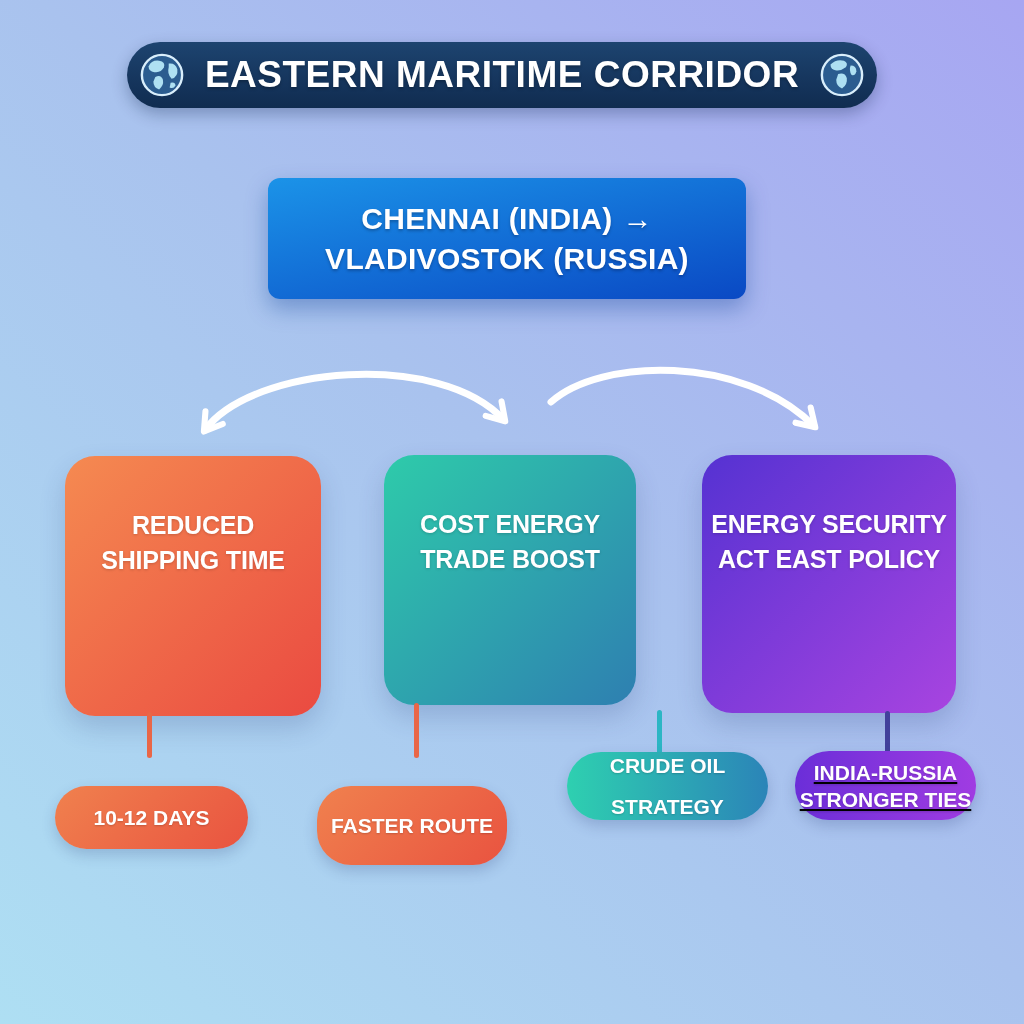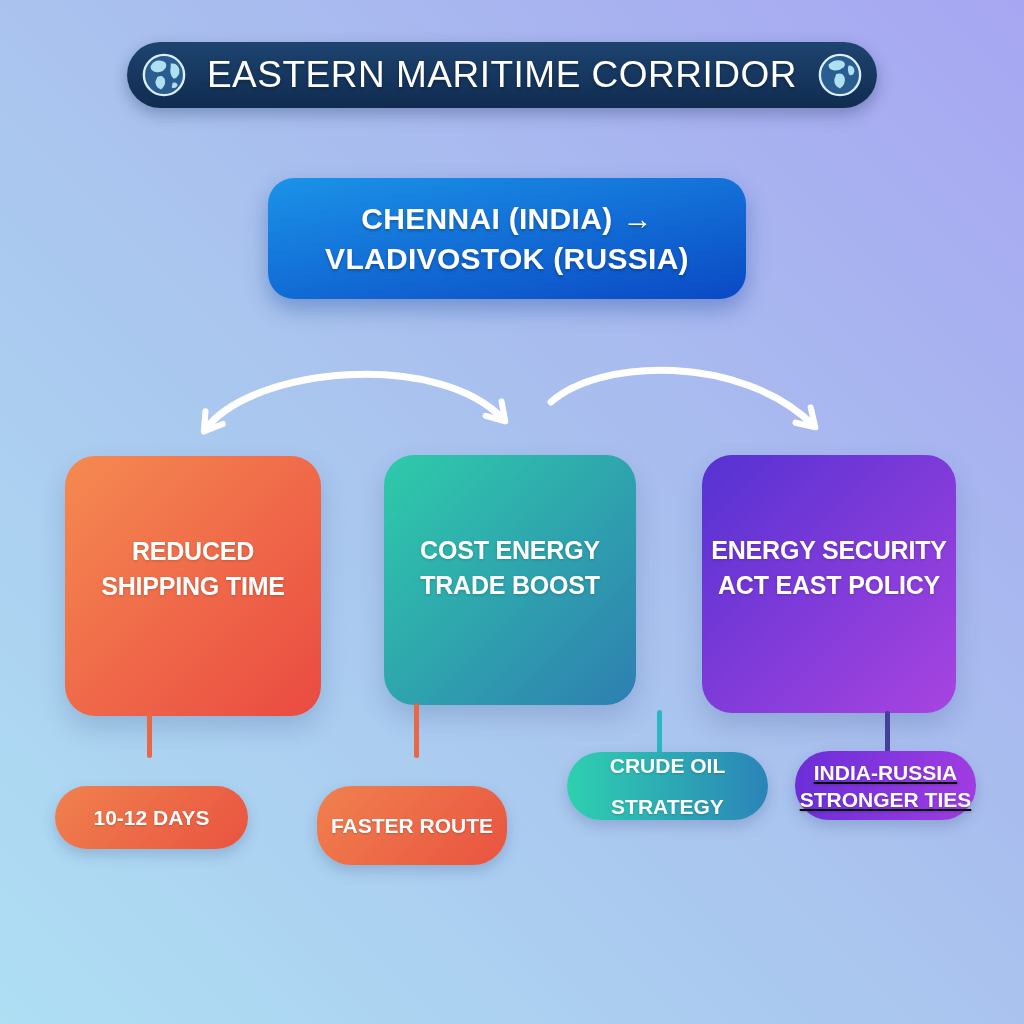--- a/index.html
+++ b/index.html
@@ -7,41 +7,41 @@
        font-family:"Liberation Sans", sans-serif;}
   .canvas{position:relative;width:1024px;height:1024px;
           background:linear-gradient(225deg,#a7a6f2 0%,#a9c2ee 48%,#aedff3 100%);}
 
   
   .header{position:absolute;left:127px;top:42px;width:750px;height:66px;
           border-radius:34px;
           background:linear-gradient(180deg,#1d4470 0%,#16365e 55%,#102c50 100%);
           box-shadow:0 6px 16px rgba(10,30,70,.30);
           display:flex;align-items:center;justify-content:center;gap:20px;}
-  .header-title{color:#fff;font-size:37px;font-weight:400;letter-spacing:.5px;
+  .header-title{color:#fff;font-size:37px;font-weight:700;letter-spacing:.5px;
                 text-shadow:0 2px 3px rgba(0,0,0,.25);white-space:nowrap;}
   .globe{width:46px;height:46px;flex:0 0 auto;}
 
   
   .route-card{position:absolute;left:268px;top:178px;width:478px;height:121px;
-              border-radius:26px;
+              border-radius:12px;
               background:linear-gradient(168deg,#1b93e8 0%,#0a49c4 100%);
               box-shadow:0 10px 22px rgba(10,60,150,.35);
               display:flex;flex-direction:column;align-items:center;justify-content:center;}
   .route-line{color:#fff;font-size:30px;font-weight:800;line-height:40px;
               letter-spacing:.3px;text-shadow:0 2px 3px rgba(0,0,20,.25);white-space:nowrap;}
   .route-arrow{display:inline-block;margin-left:10px;}
 
   
   .arrows-svg{position:absolute;left:0;top:0;width:1024px;height:1024px;pointer-events:none;}
 
   
   .benefit-card{position:absolute;border-radius:30px;
                 box-shadow:0 12px 26px rgba(40,60,120,.20);
-                display:flex;flex-direction:column;align-items:center;padding-top:78px;
+                display:flex;flex-direction:column;align-items:center;padding-top:52px;
                 box-sizing:border-box;}
   .benefit-card .ln{color:#fff;font-size:25px;font-weight:800;line-height:35px;
                     letter-spacing:-.2px;text-align:center;white-space:nowrap;
                     text-shadow:0 1px 3px rgba(0,0,0,.18);}
   .card-0{left:65px;top:456px;width:256px;height:260px;
           background:linear-gradient(135deg,#f58a51 0%,#ea4a41 100%);}
   .card-1{left:384px;top:455px;width:252px;height:250px;
           background:linear-gradient(135deg,#2ecbaa 0%,#2e7fb1 100%);}
   .card-2{left:702px;top:455px;width:254px;height:258px;
           background:linear-gradient(135deg,#5532d2 0%,#a844e0 100%);}

